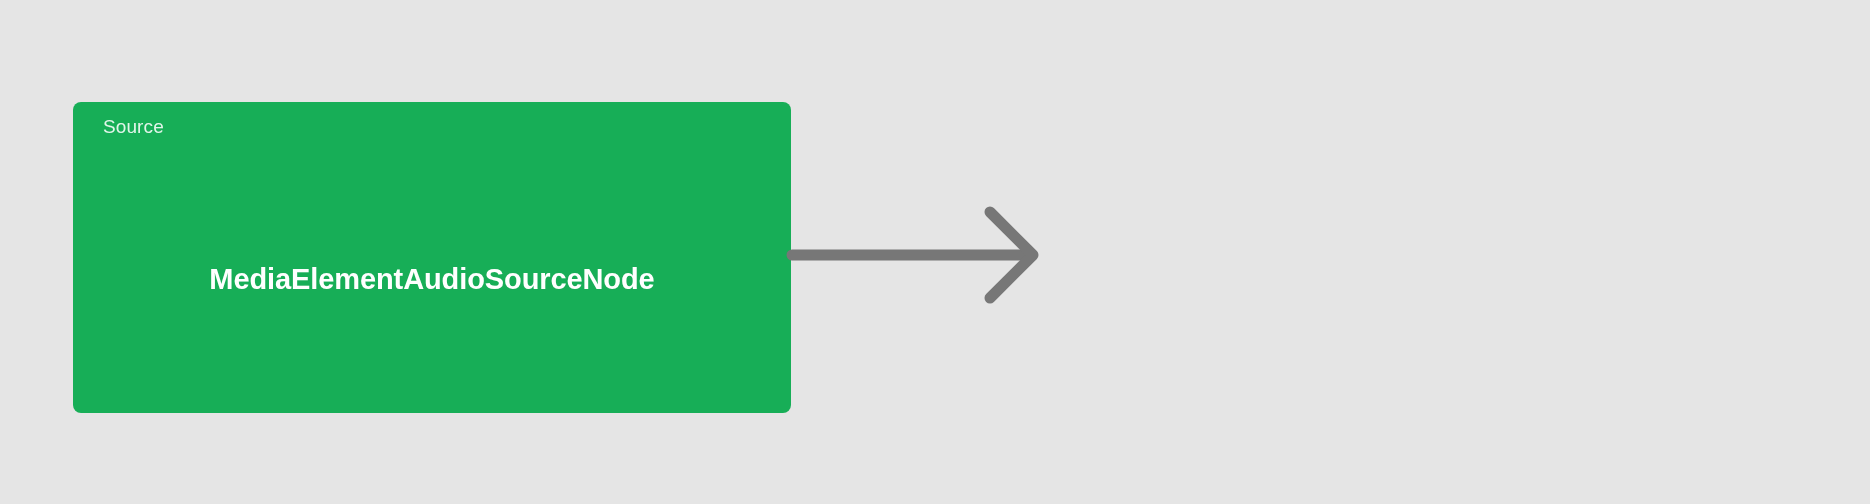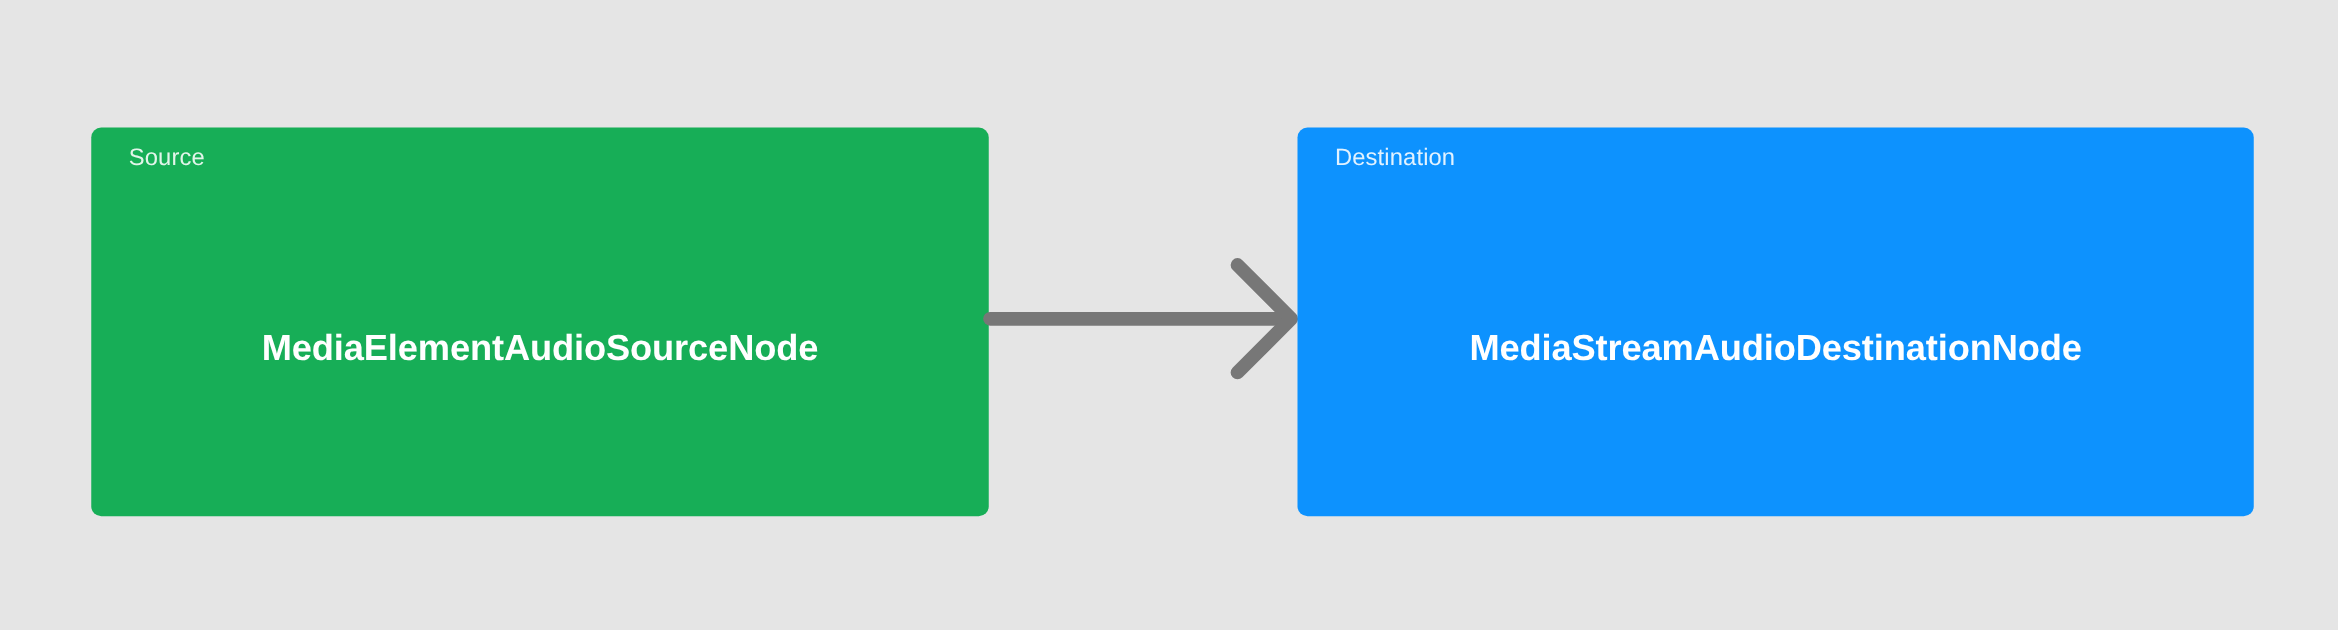--- a/index.html
+++ b/index.html
@@ -86,18 +86,14 @@
   <div class="node-box" id="node-source" style="background: rgb(23, 174, 87);">
     <div class="node-kind">Source</div>
     <div class="node-title" style="color: rgb(255, 255, 255);">MediaElementAudioSourceNode</div>
   </div>
 
   <svg id="edge-connector" viewBox="0 0 270 120">
     <line x1="12" y1="60" x2="248" y2="60" stroke="#777777" stroke-width="11" stroke-linecap="round"></line>
     <polyline points="210,17 253,60 210,103" fill="none" stroke="#777777" stroke-width="11" stroke-linecap="round" stroke-linejoin="round"></polyline>
   </svg>
 
-  <div class="node-box" id="node-destination" style="background: rgb(13, 146, 254);">
-    <div class="node-kind">Destination</div>
-    <div class="node-title" style="color: rgb(255, 255, 255);">MediaStreamAudioDestinationNode</div>
-  </div>
 
 </div>
 
 </body></html>

